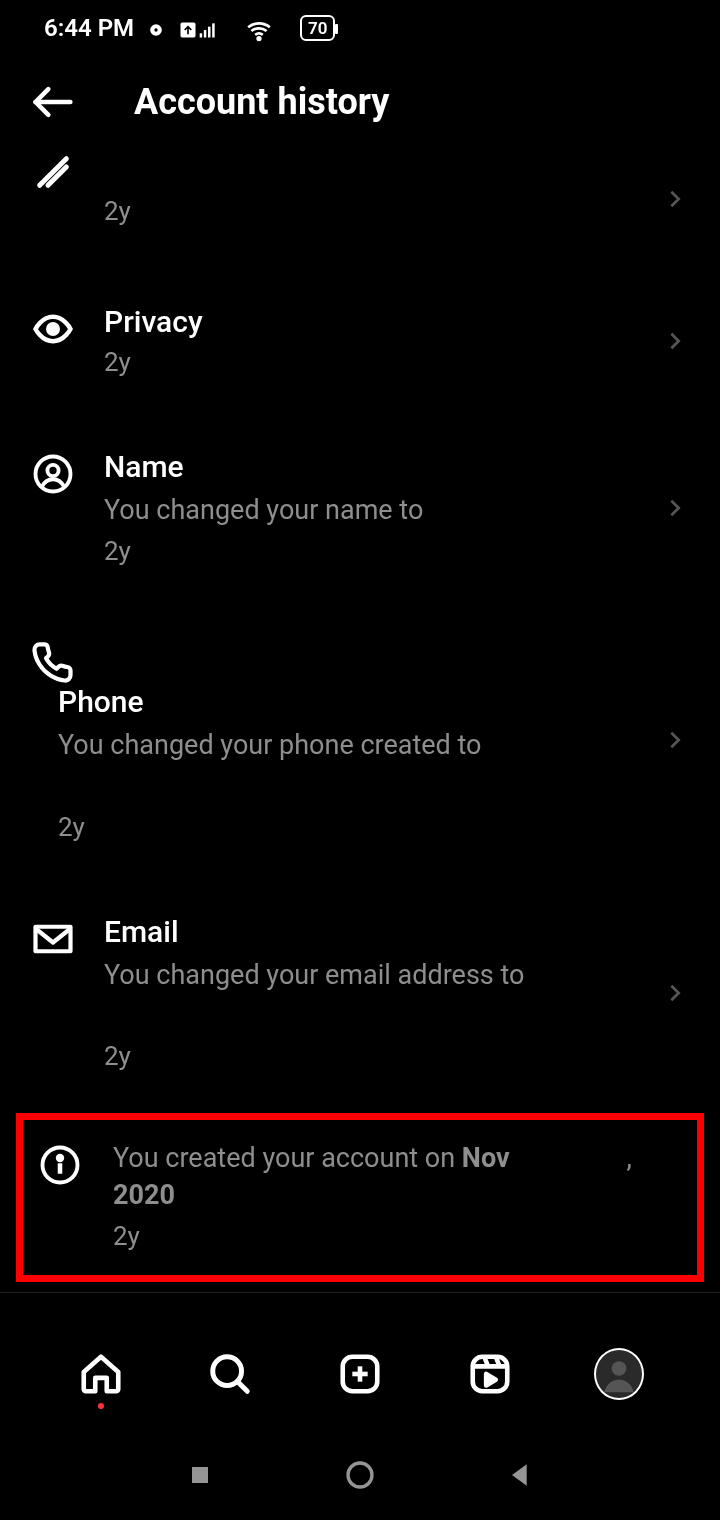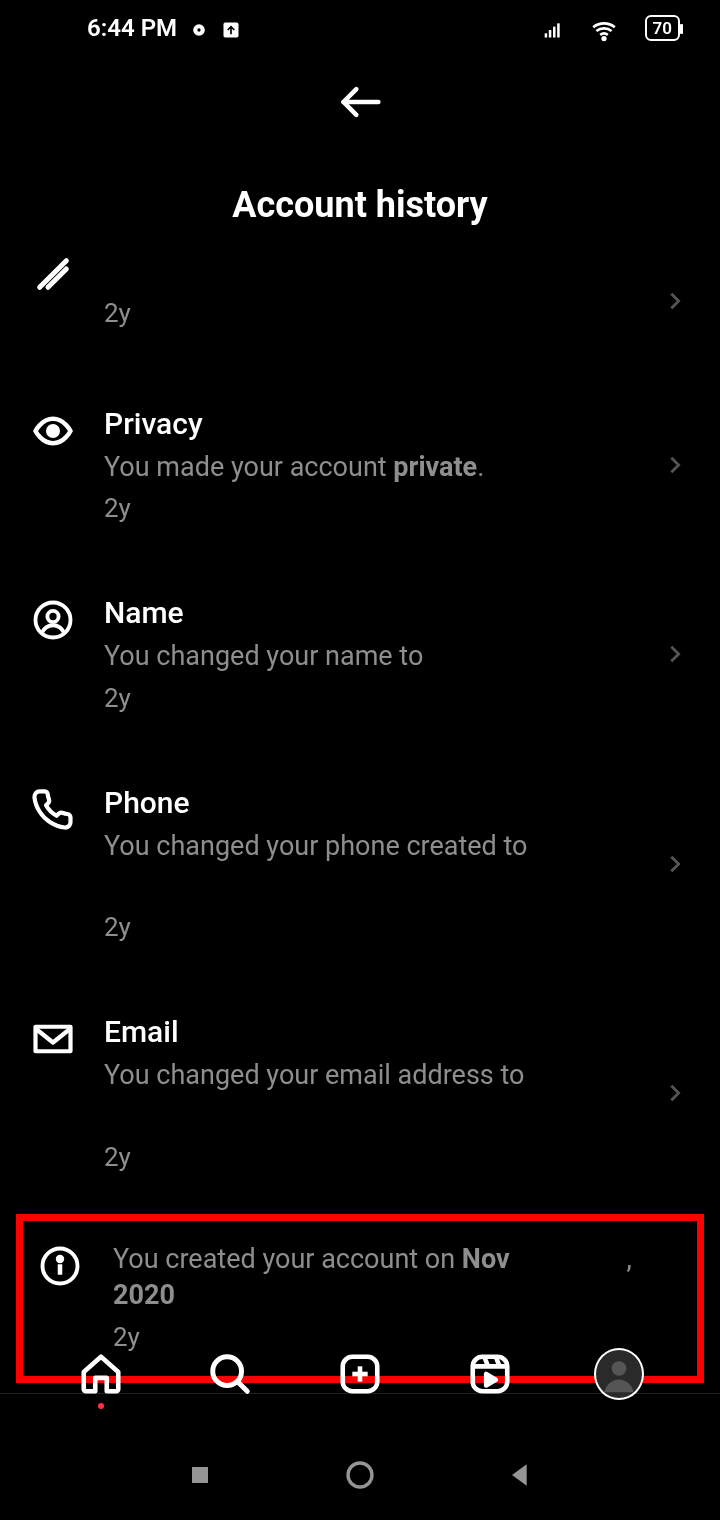--- a/index.html
+++ b/index.html
@@ -8,36 +8,33 @@
       height: 1520px;
       background: #000;
       color: #fff;
       font-family: -apple-system, BlinkMacSystemFont, "Segoe UI", Roboto, Helvetica, Arial, sans-serif;
       overflow: hidden;
       position: relative;
     }
     .status-bar {
       height: 56px;
       display: flex;
-      justify-content: space-between;
       align-items: center;
       padding: 0 40px 0 44px;
       font-size: 24px;
       font-weight: 600;
-      margin-left: 43px;
     }
     .status-left { display: flex; align-items: center; gap: 12px; }
     .status-right { display: flex; align-items: center; gap: 28px; }
     .status-icon { width: 20px; height: 20px; display:inline-block; }
     .header {
       display: flex;
       align-items: center;
       padding: 24px 30px;
       gap: 60px;
-      flex-direction: column;
     }
     .header h1 { font-size: 36px; font-weight: 700; }
     .back-arrow { width: 44px; height: 44px; }
     .list { padding: 0 0 0 0; }
     .row {
       display: flex;
       align-items: flex-start;
       padding: 24px 30px 24px 30px;
       position: relative;
       min-height: 120px;
@@ -175,23 +172,20 @@
 
   <div class="row" style="margin-top:30px;">
     <div class="row-icon">
       <svg viewBox="0 0 24 24" width="42" height="42" fill="#fff">
           <path d="M2 12s3.5-7 10-7 10 7 10 7-3.5 7-10 7S2 12 2 12z" fill="none" stroke="#fff" stroke-width="2.5"></path>
           <circle cx="12" cy="12" r="4"></circle>
         </svg>
     </div>
     <div class="row-body">
       <div class="row-title">Privacy</div>
-      <div class="row-desc">
-        <span>You made your account </span><b>private</b><span>.</span>
-      </div>
       <div class="row-time">2y</div>
     </div>
     <span class="chevron">
       <svg viewBox="0 0 24 24" fill="none" stroke="#8e8e8e" stroke-width="3">
           <polyline points="8 4 16 12 8 20"></polyline>
         </svg>
     </span>
   </div>
 
   <div class="row" style="margin-top:24px;">
@@ -207,21 +201,21 @@
       <div class="row-desc">You changed your name to</div>
       <div class="row-time">2y</div>
     </div>
     <span class="chevron">
       <svg viewBox="0 0 24 24" fill="none" stroke="#8e8e8e" stroke-width="3">
           <polyline points="8 4 16 12 8 20"></polyline>
         </svg>
     </span>
   </div>
 
-  <div class="row" style="margin-top:24px;">
+  <div class="row" style="margin-top:24px;flex-direction:column;">
     <div class="row-icon">
       <svg viewBox="0 0 24 24" width="42" height="42" fill="none" stroke="#fff" stroke-width="2.4" stroke-linecap="round" stroke-linejoin="round">
           <path d="M22 17v2a3 3 0 0 1-3.3 3 19 19 0 0 1-8.3-3 19 19 0 0 1-6-6A19 19 0 0 1 1.4 4.7 3 3 0 0 1 4.4 1.4H7a2 2 0 0 1 2 1.7c.1 1 .4 2 .7 2.9a2 2 0 0 1-.5 2.1L8 9.3a16 16 0 0 0 6 6l1.2-1.2a2 2 0 0 1 2.1-.5c.9.3 1.9.6 2.9.7a2 2 0 0 1 1.8 2z"></path>
         </svg>
     </div>
     <div class="row-body">
       <div class="row-title">Phone</div>
       <div class="row-desc">You changed your phone created to</div>
       <div class="row-time spaced">2y</div>
     </div>

